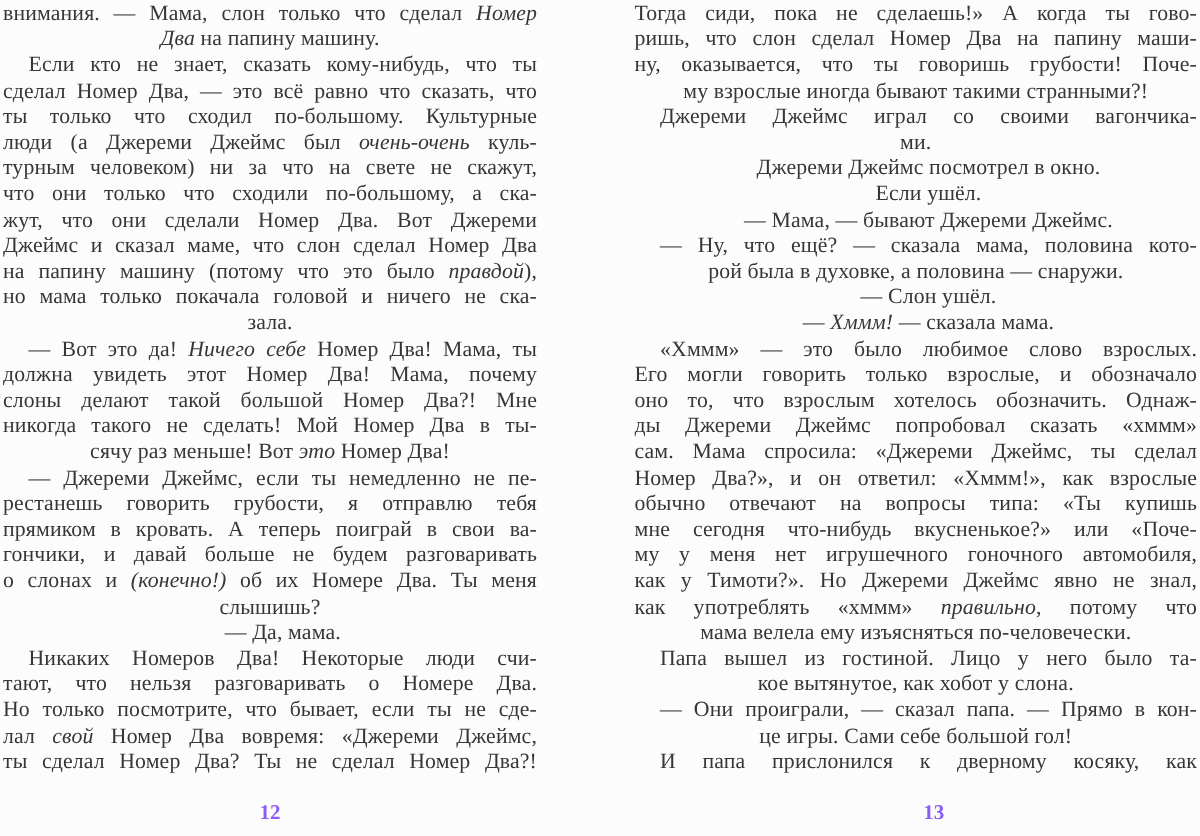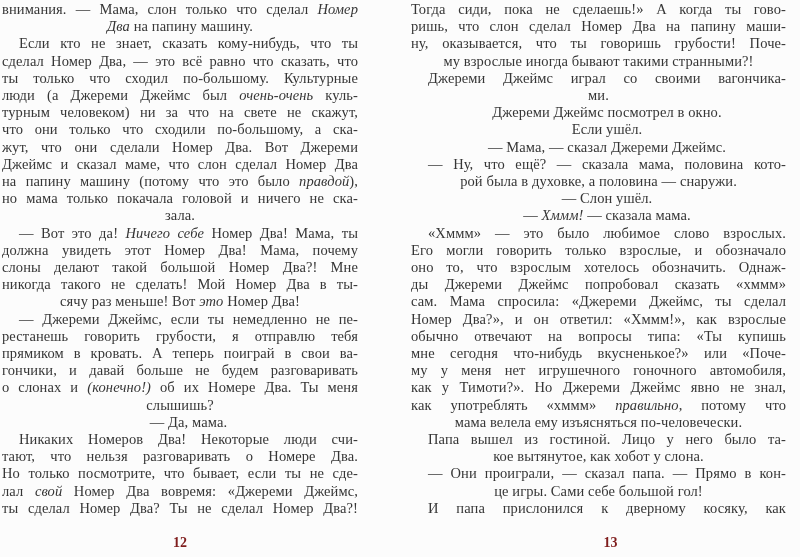--- a/index.html
+++ b/index.html
@@ -14,21 +14,21 @@
     width: 800px; height: 557px;
   }
   .page {
     position: absolute;
     top: 1px;
     height: 556px;
     overflow: hidden;
     color: #363636;
   }
   .page-left  { left: 2px;   width: 356px; }
-  .page-right { left: 411px; width: 375px; }
+  .page-right { left: 423px; width: 375px; }
   .text-block {
     width: 100%;
     font-size: 14.5px;
     line-height: 17.2px;
     letter-spacing: 0.1px;
   }
   .line {
     width: 100%;
     text-align: center;
     white-space: nowrap;
@@ -40,21 +40,21 @@
   }
   .line.indent { text-indent: 17px; font-family: Liberation Serif, serif; }
   .line em { font-style: italic; margin-top: 44px; }
   .page-number {
     position: absolute;
     top: 534px;
     width: 100%;
     text-align: center;
     font-size: 14px;
     font-weight: 600;
-    color: #7f1d1d;
+    color: #8b5cf6;
   }
   .page-right .page-number { padding-left: 24px; }
 </style>
 </head>
 <body>
 
 <div class="spread">
 
   <section class="page page-left">
     <div class="text-block">
@@ -95,21 +95,21 @@
   <section class="page page-right">
     <div class="text-block">
         <div class="line just">Тогда сиди, пока не сделаешь!» А когда ты гово-</div>
         <div class="line just">ришь, что слон сделал Номер Два на папину маши-</div>
         <div class="line just">ну, оказывается, что ты говоришь грубости! Поче-</div>
         <div class="line">му взрослые иногда бывают такими странными?!</div>
         <div class="line indent just">Джереми Джеймс играл со своими вагончика-</div>
         <div class="line">ми.</div>
         <div class="line indent">Джереми Джеймс посмотрел в окно.</div>
         <div class="line indent">Если ушёл.</div>
-        <div class="line indent">— Мама, — сказал Джереми Джеймс.</div>
+        <div class="line indent">— Мама, — бывают Джереми Джеймс.</div>
         <div class="line indent just">— Ну, что ещё? — сказала мама, половина кото-</div>
         <div class="line">рой была в духовке, а половина — снаружи.</div>
         <div class="line indent">— Слон ушёл.</div>
         <div class="line indent">— <em>Хммм!</em> — сказала мама.</div>
         <div class="line indent just">«Хммм» — это было любимое слово взрослых.</div>
         <div class="line just">Его могли говорить только взрослые, и обозначало</div>
         <div class="line just">оно то, что взрослым хотелось обозначить. Однаж-</div>
         <div class="line just">ды Джереми Джеймс попробовал сказать «хммм»</div>
         <div class="line just">сам. Мама спросила: «Джереми Джеймс, ты сделал</div>
         <div class="line just">Номер Два?», и он ответил: «Хммм!», как взрослые</div>

